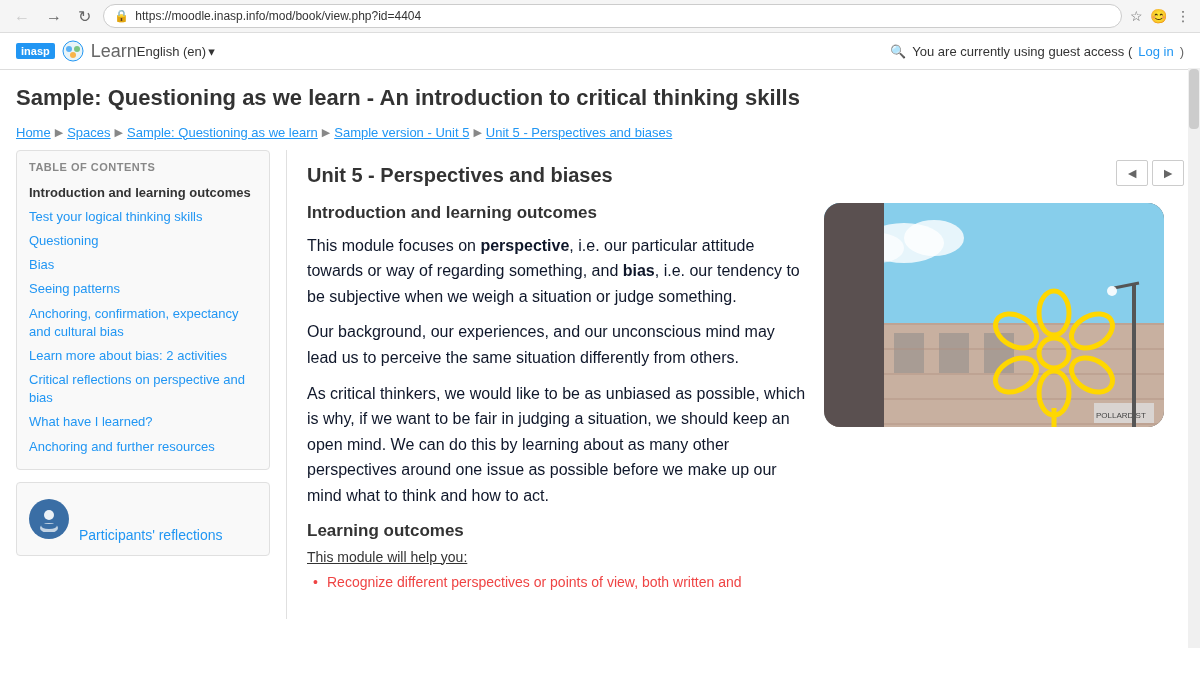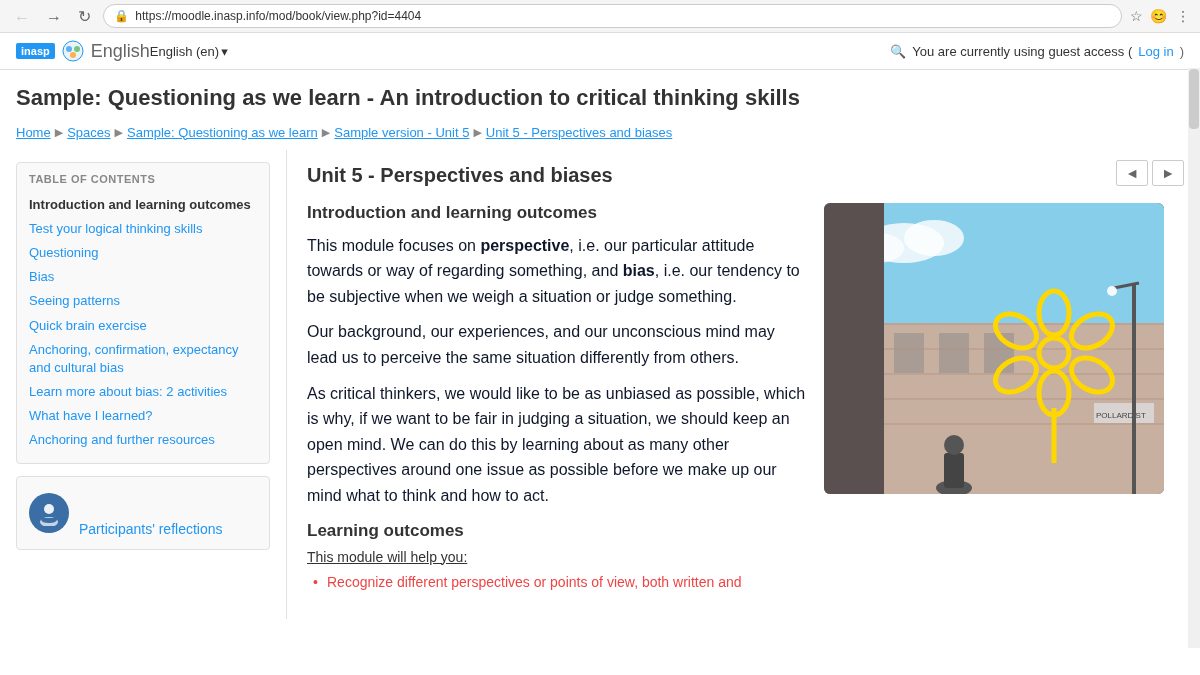--- a/index.html
+++ b/index.html
@@ -131,21 +131,20 @@
       width: 270px;
       min-width: 270px;
       padding-right: 16px;
     }
     .toc-box {
       background: #f9f9f9;
       border: 1px solid #e0e0e0;
       border-radius: 4px;
       padding: 10px 12px;
       margin-bottom: 12px;
-      margin-top: 12px;
     }
     .toc-title {
       font-size: 11px;
       font-weight: bold;
       color: #888;
       letter-spacing: 0.5px;
       margin-bottom: 8px;
       text-transform: uppercase;
     }
     .toc-item {
@@ -220,23 +219,23 @@
     }
     .content-section {
       display: flex;
       gap: 16px;
       margin-bottom: 16px;
     }
     .content-text { flex: 1; }
     .content-image {
       width: 340px;
       min-width: 340px;
-      height: 291px;
+      height: 224px;
       background: linear-gradient(135deg, #87CEEB 0%, #87CEEB 40%, #555 40%, #555 100%);
-      border-radius: 6px;
+      border-radius: 16px;
       overflow: hidden;
       position: relative;
     }
     .section-heading {
       font-size: 17px;
       font-weight: bold;
       color: #333;
       margin-bottom: 10px;
     }
     .content-para {
@@ -312,21 +311,21 @@
 
 <div class="moodle-topbar">
   <div class="inasp-logo">
     <span class="inasp-badge">inasp</span>
     <svg class="logo-icon" viewBox="0 0 24 24">
       <circle cx="12" cy="12" r="10" fill="#e8f4f8" stroke="#2196F3" stroke-width="1"></circle>
       <circle cx="8" cy="10" r="3" fill="#2196F3" opacity="0.7"></circle>
       <circle cx="16" cy="10" r="3" fill="#4CAF50" opacity="0.7"></circle>
       <circle cx="12" cy="16" r="3" fill="#FF9800" opacity="0.7"></circle>
     </svg>
-    <span class="moodle-label">English</span>
+    <span class="moodle-label">Learn</span>
   </div>
   <div class="lang-selector">
     <span>English (en)</span>
     <span>▾</span>
   </div>
   <div class="moodle-search">
     <span>🔍</span>
     <span class="guest-notice">You are currently using guest access (</span>
     <a class="login-link" href="#">Log in</a>
     <span>)</span>
@@ -352,23 +351,23 @@
 <div class="main-layout">
 
   <div class="sidebar">
     <div class="toc-box">
       <div class="toc-title">TABLE OF CONTENTS</div>
       <a class="toc-item active" href="#">Introduction and learning outcomes</a>
       <a class="toc-item" href="#">Test your logical thinking skills</a>
       <a class="toc-item" href="#">Questioning</a>
       <a class="toc-item" href="#">Bias</a>
       <a class="toc-item" href="#">Seeing patterns</a>
-      <a class="toc-item" href="#">Quick brain exercise</a>
       <a class="toc-item" href="#">Anchoring, confirmation, expectancy and cultural bias</a>
       <a class="toc-item" href="#">Learn more about bias: 2 activities</a>
+      <a class="toc-item" href="#">Critical reflections on perspective and bias</a>
       <a class="toc-item" href="#">What have I learned?</a>
       <a class="toc-item" href="#">Anchoring and further resources</a>
     </div>
 
     <div class="participants-box">
       <div class="participants-icon">
         <svg width="26" height="26" viewBox="0 0 26 26">
           <circle cx="13" cy="9" r="5" fill="white" opacity="0.9"></circle>
           <ellipse cx="13" cy="22" rx="9" ry="5" fill="white" opacity="0.7"></ellipse>
           <path d="M7 18 Q5 16 5 19 Q5 23 13 23 Q21 23 21 19 Q21 16 19 18" fill="#3a6ea5"></path>

